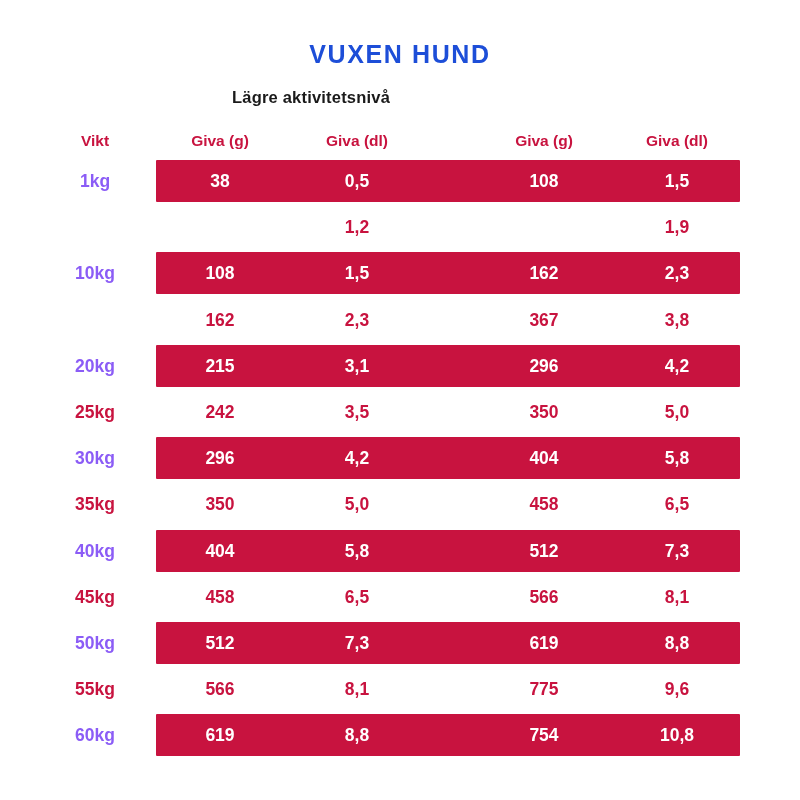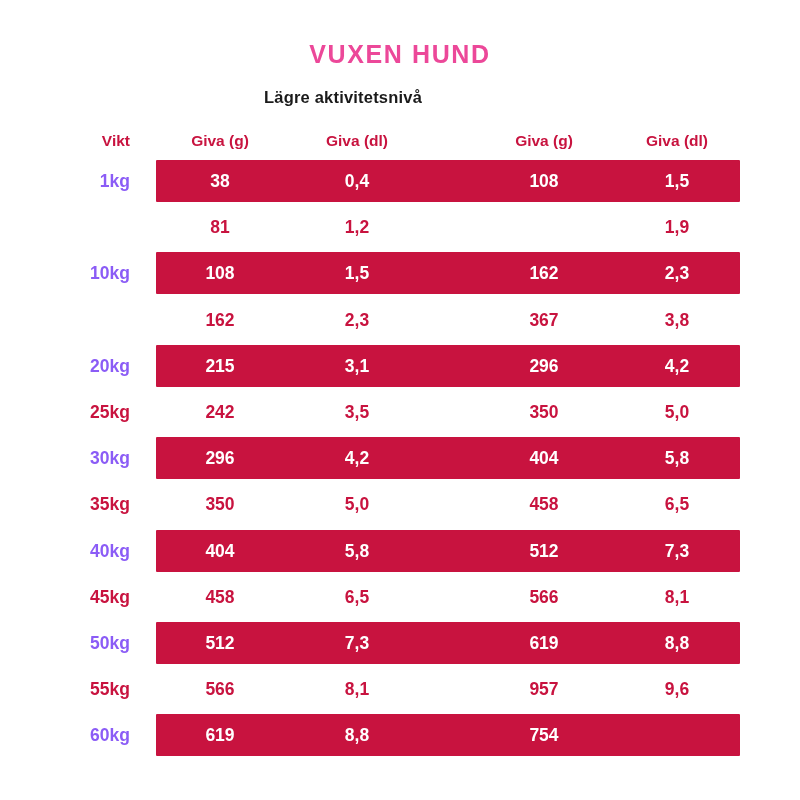--- a/index.html
+++ b/index.html
@@ -18,34 +18,33 @@
     width: 800px;
     height: 800px;
     overflow: hidden;
   }
   .title {
     position: absolute;
     top: 40px;
     left: 0;
     width: 800px;
     text-align: center;
-    color: #ec4899;
+    color: #1d4ed8;
     font-size: 25px;
     font-weight: bold;
     letter-spacing: 1.6px;
   }
   .colgroup-header {
     position: absolute;
     top: 88px;
     color: #1a1a1a;
     font-size: 16.5px;
     font-weight: bold;
     letter-spacing: 0.2px;
     white-space: nowrap;
-    margin-left: 32px;
   }
   .colgroup-low {
     left: 232px;
   }
   .colgroup-high {
     left: 521px;
   }
   .table {
     position: absolute;
     top: 124px;
@@ -101,21 +100,21 @@
   .row.even .c-low-dl,
   .row.even .c-high-g,
   .row.even .c-high-dl { color: #ffffff; }
 
   .row.odd .c-weight { color: #c8133f; }
   .row.odd .c-low-g,
   .row.odd .c-low-dl,
   .row.odd .c-high-g,
   .row.odd .c-high-dl { color: #c8133f; }
 
-  .c-weight { text-align: right; padding-right: 26px; box-sizing: border-box; }
+  .c-weight { text-align: center; padding-right: 26px; box-sizing: border-box; }
 </style>
 </head>
 <body>
 
 <div id="page">
 
   <div class="title">VUXEN HUND</div>
 
   <div class="colgroup-header colgroup-low">Lägre aktivitetsnivå</div>
 
@@ -127,28 +126,27 @@
       <div class="cell c-low-g">Giva (g)</div>
       <div class="cell c-low-dl">Giva (dl)</div>
       <div class="cell c-high-g">Giva (g)</div>
       <div class="cell c-high-dl">Giva (dl)</div>
     </div>
 
     <div class="row even">
       <div class="band"></div>
       <div class="cell c-weight">1kg</div>
       <div class="cell c-low-g">38</div>
-      <div class="cell c-low-dl">0,4</div>
+      <div class="cell c-low-dl">0,5</div>
       <div class="cell c-high-g">108</div>
       <div class="cell c-high-dl">1,5</div>
     </div>
 
     <div class="row odd">
       <div class="band"></div>
-      <div class="cell c-low-g">81</div>
       <div class="cell c-low-dl">1,2</div>
       <div class="cell c-high-dl">1,9</div>
     </div>
 
     <div class="row even">
       <div class="band"></div>
       <div class="cell c-weight">10kg</div>
       <div class="cell c-low-g">108</div>
       <div class="cell c-low-dl">1,5</div>
       <div class="cell c-high-g">162</div>
@@ -224,26 +222,27 @@
       <div class="cell c-low-dl">7,3</div>
       <div class="cell c-high-g">619</div>
       <div class="cell c-high-dl">8,8</div>
     </div>
 
     <div class="row odd">
       <div class="band"></div>
       <div class="cell c-weight">55kg</div>
       <div class="cell c-low-g">566</div>
       <div class="cell c-low-dl">8,1</div>
-      <div class="cell c-high-g">957</div>
+      <div class="cell c-high-g">775</div>
       <div class="cell c-high-dl">9,6</div>
     </div>
 
     <div class="row even">
       <div class="band"></div>
       <div class="cell c-weight">60kg</div>
       <div class="cell c-low-g">619</div>
       <div class="cell c-low-dl">8,8</div>
       <div class="cell c-high-g">754</div>
+      <div class="cell c-high-dl">10,8</div>
     </div>
 
   </div>
 </div>
 
 </body></html>

